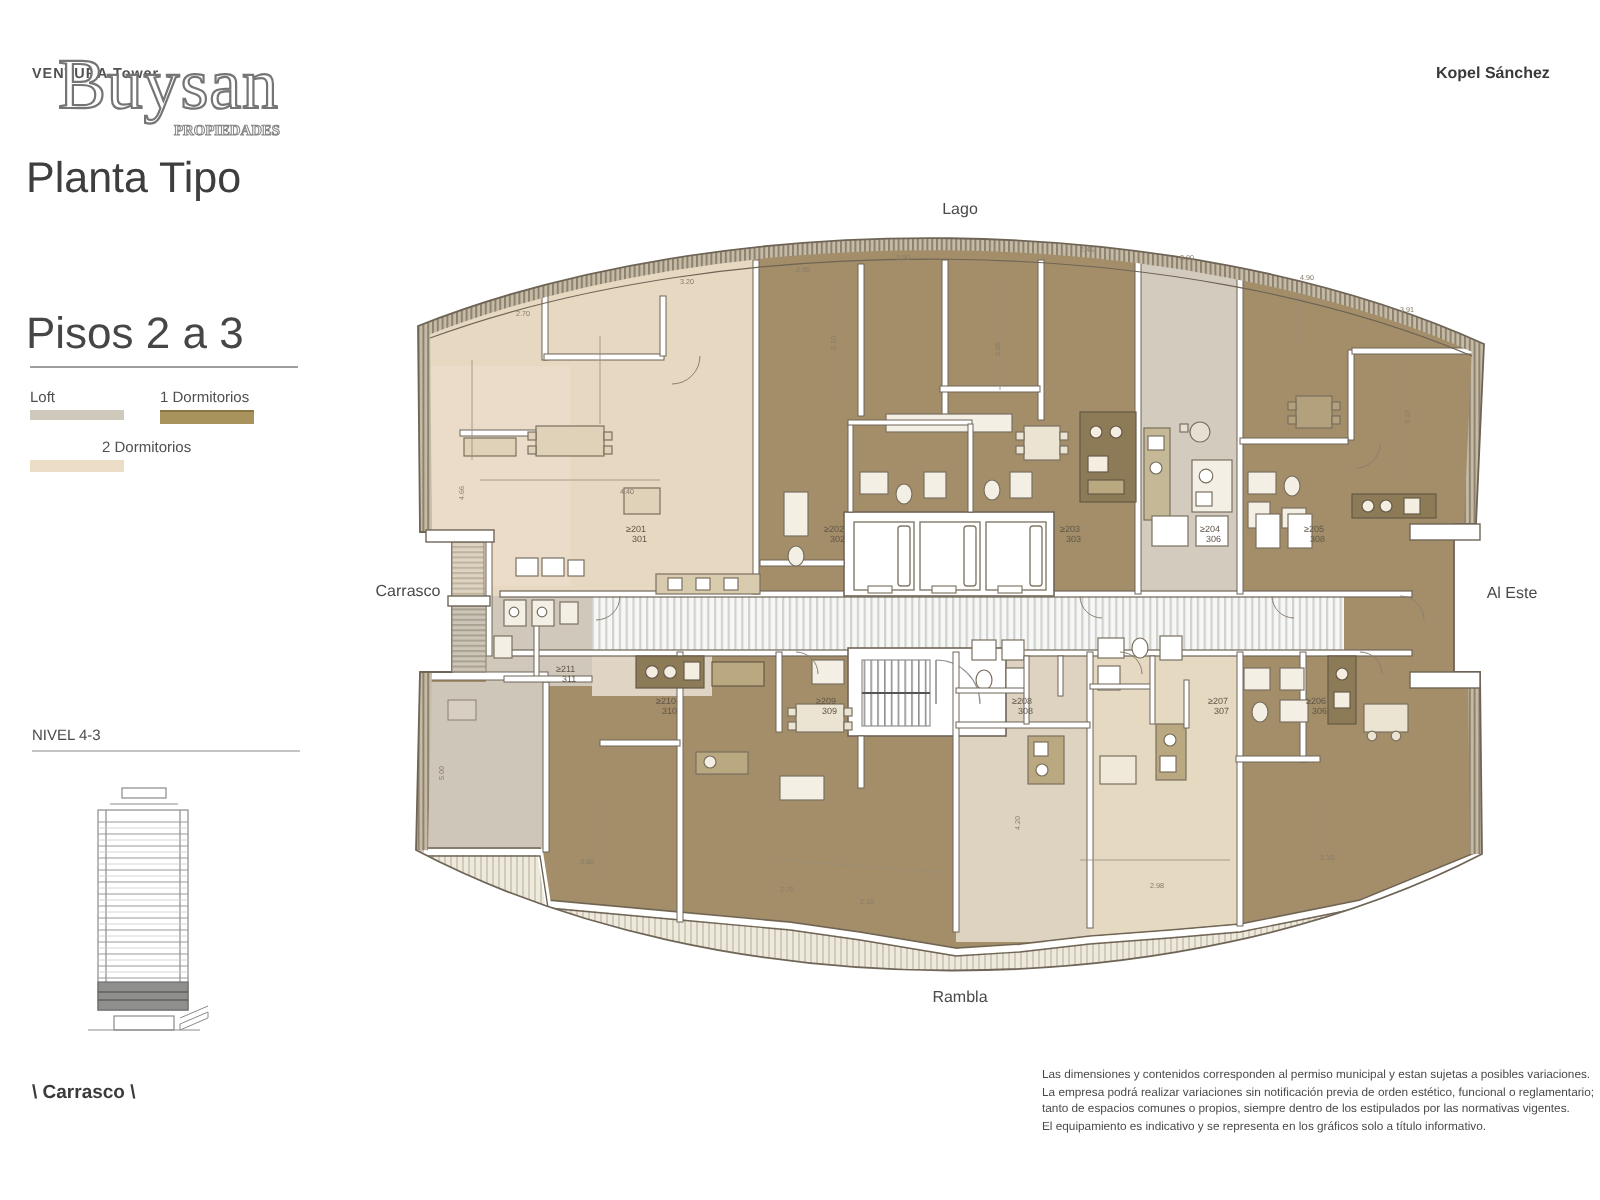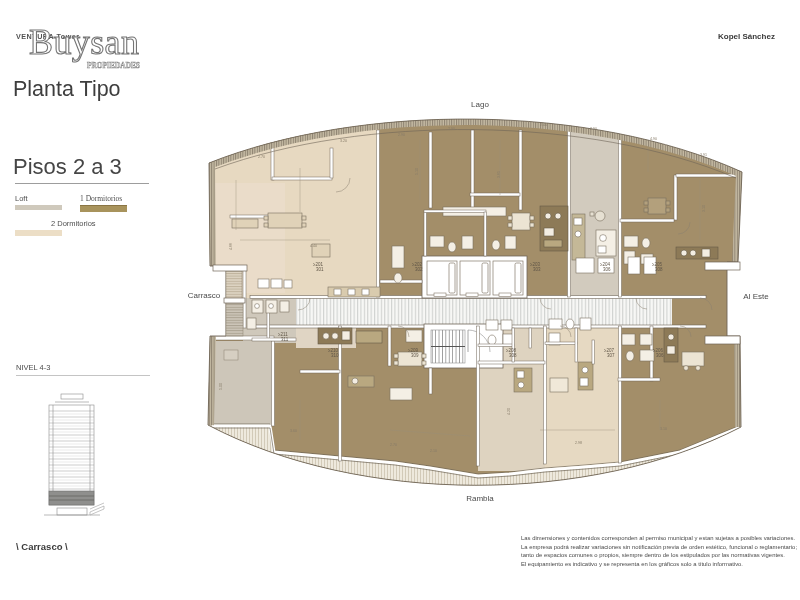--- a/index.html
+++ b/index.html
@@ -23,21 +23,21 @@
 <div class="abs" style="left:13px;top:77px;font-size:21.5px;font-weight:normal;color:#3e3e3e;">Planta Tipo</div>
 
 <div class="abs" style="left:13px;top:107px;font-size:22px;color:#464646;margin-top:47px;">Pisos 2 a 3</div>
 
 <div class="abs" style="left:15px;top:183px;width:134px;height:1px;background:#9d9d9d;"></div>
 
 <div class="abs" style="left:15px;top:194px;font-size:7.5px;color:#4f4f4f;">Loft</div>
 
 <div class="abs" style="left:15px;top:205px;width:47px;height:5px;background:#cfc9bc;"></div>
 
-<div class="abs" style="left:80px;top:194px;font-size:7.5px;color:#4f4f4f;font-family:Liberation Serif, serif;">1 Dormitorios</div>
+<div class="abs" style="left:80px;top:194px;font-size:7.5px;color:#4f4f4f;">1 Dormitorios</div>
 
 <div class="abs" style="left:80px;top:205px;width:47px;height:6px;background:#a8935c;border-top:1px solid #8a7544;"></div>
 
 <div class="abs" style="left:15px;top:219px;font-size:7.5px;color:#4f4f4f;padding-left:36px;">2 Dormitorios</div>
 
 <div class="abs" style="left:15px;top:230px;width:47px;height:6px;background:#ecdec6;"></div>
 
 <div class="abs" style="left:16px;top:363px;font-size:7.5px;color:#4a4a4a;">NIVEL 4-3</div>
 
 <div class="abs" style="left:16px;top:375px;width:134px;height:1px;background:#c4c4c4;"></div>

